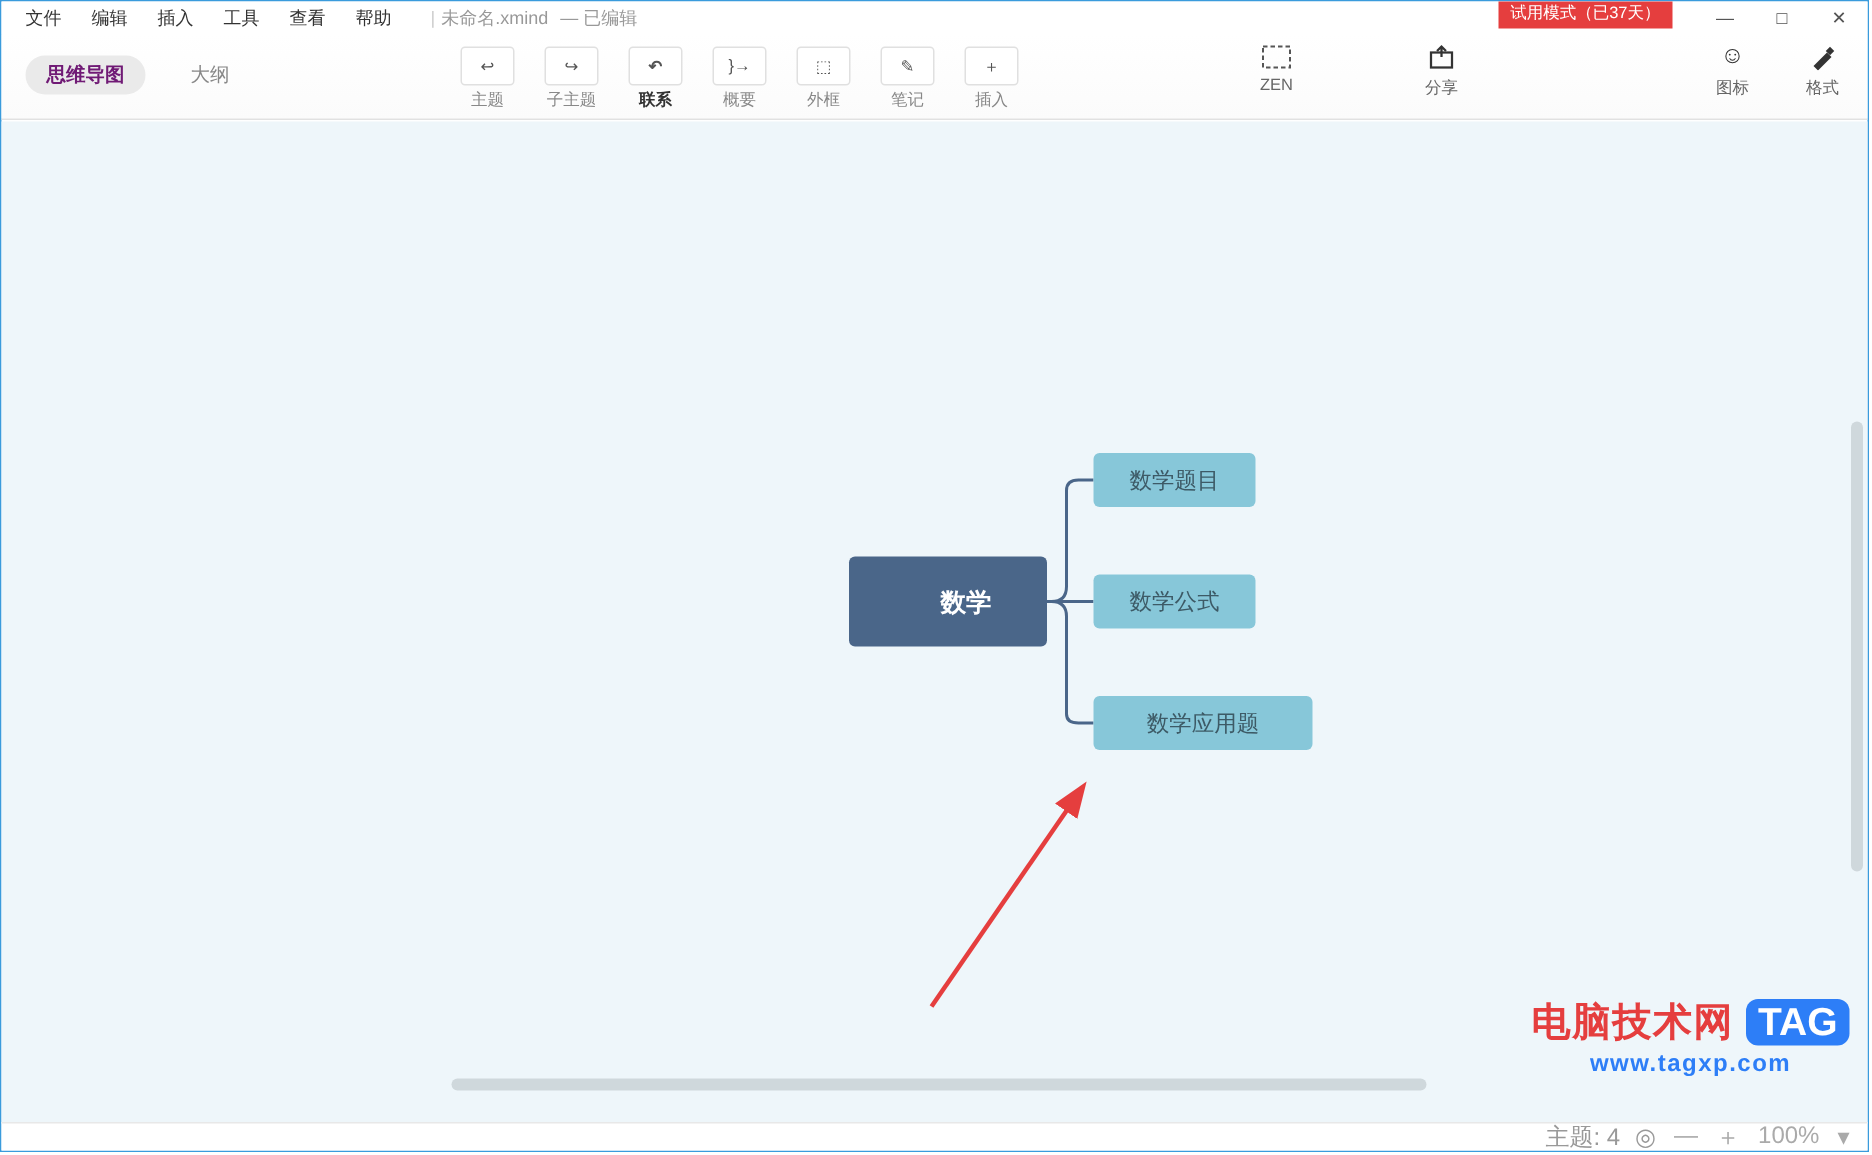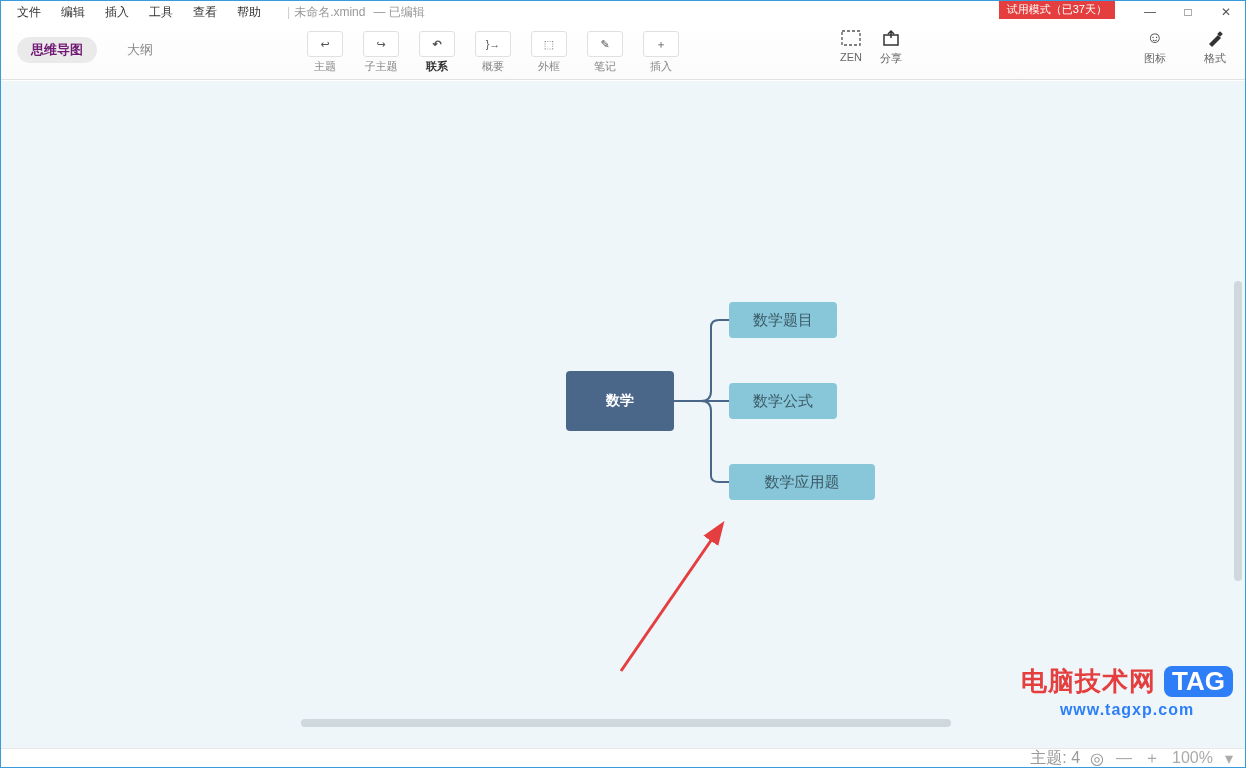--- a/index.html
+++ b/index.html
@@ -131,20 +131,21 @@
     display:flex;flex-direction:column;align-items:center;gap:2px;
   }
   .right-tool .ticon2 {
     width:24px;height:22px;display:flex;align-items:center;justify-content:center;font-size:16px;color:#333;
   }
   .zen-share {
     position:absolute;
     left: 830px;
     top:26px;
     display:flex;
+    gap:70px;
   }
   .zs {
     width:40px;text-align:center;font-size:11px;color:#666;
     display:flex;flex-direction:column;align-items:center;gap:2px;
   }
   .zs .ticon2 {
     width:24px;height:22px;display:flex;align-items:center;justify-content:center;font-size:16px;color:#333;
   }
   
   .canvas-wrap {
@@ -162,23 +163,24 @@
   }
   .scroll-thumb-h {
     position:absolute;left:300px;bottom:22px;height:8px;width:650px;background:#cfd8dc;border-radius:4px;
   }
   
   .central-node {
     position:absolute;
     left:565px; top:290px;
     width:108px;height:60px;
     background:#4a6689;
-    color:#fff;font-weight:700;font-size:14px;
+    color:#fff;font-weight:700;font-size:17px;
     display:flex;align-items:center;justify-content:center;
     border-radius:4px;
+    padding-left:24px;
   }
   .child-node {
     position:absolute;
     width:108px;height:36px;
     background:#87c7d9;
     color:#3d5a66;
     font-size:15px;
     display:flex;align-items:center;justify-content:center;
     border-radius:4px;
   }

